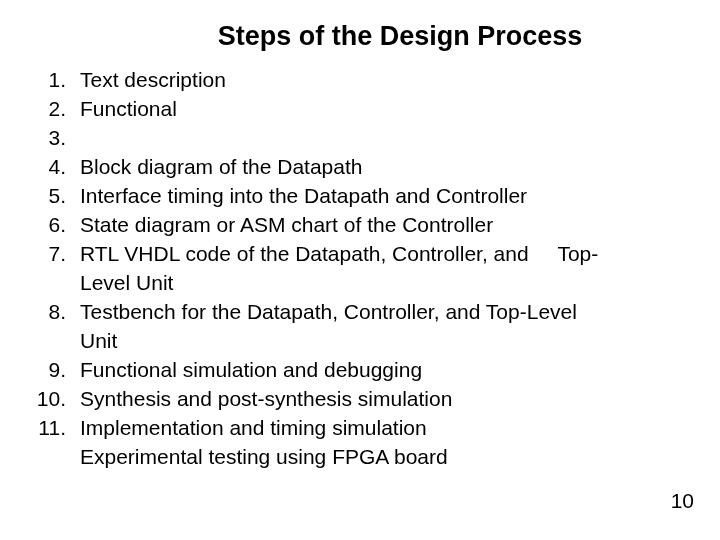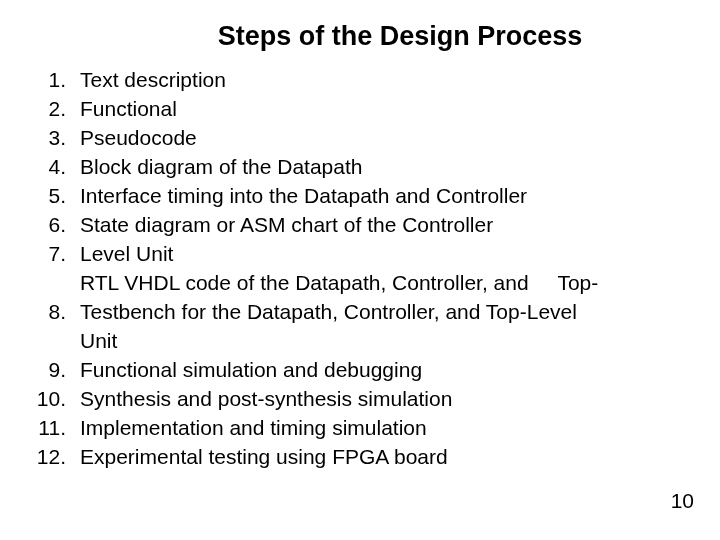--- a/index.html
+++ b/index.html
@@ -83,57 +83,55 @@
       <div class="list-item">
         <span class="item-num">1.</span>
         <span class="item-line item-text">Text description</span>
       </div>
       <div class="list-item">
         <span class="item-num">2.</span>
         <span class="item-line item-text">Functional</span>
       </div>
       <div class="list-item">
         <span class="item-num">3.</span>
-        <span class="item-line item-text">Pseudocode</span>
       </div>
       <div class="list-item">
         <span class="item-num">4.</span>
         <span class="item-line item-text">Block diagram of the Datapath</span>
       </div>
       <div class="list-item">
         <span class="item-num">5.</span>
         <span class="item-line item-text">Interface timing into the Datapath and Controller</span>
       </div>
       <div class="list-item">
         <span class="item-num">6.</span>
         <span class="item-line item-text">State diagram or ASM chart of the Controller</span>
       </div>
       <div class="list-item">
         <span class="item-num">7.</span>
+        <span class="item-line item-text">RTL VHDL code of the Datapath, Controller, and     Top-</span>
         <span class="item-line item-text">Level Unit</span>
-        <span class="item-line item-text">RTL VHDL code of the Datapath, Controller, and     Top-</span>
       </div>
       <div class="list-item">
         <span class="item-num">8.</span>
         <span class="item-line item-text">Testbench for the Datapath, Controller, and Top-Level</span>
         <span class="item-line item-text">Unit</span>
       </div>
       <div class="list-item">
         <span class="item-num">9.</span>
         <span class="item-line item-text">Functional simulation and debugging</span>
       </div>
       <div class="list-item">
         <span class="item-num">10.</span>
         <span class="item-line item-text">Synthesis and post-synthesis simulation</span>
       </div>
       <div class="list-item">
         <span class="item-num">11.</span>
         <span class="item-line item-text">Implementation and timing simulation</span>
       </div>
       <div class="list-item">
-        <span class="item-num">12.</span>
         <span class="item-line item-text">Experimental testing using FPGA board</span>
       </div>
     </div>
 
   <div class="page-number">10</div>
 
 </div>
 
 </body></html>

